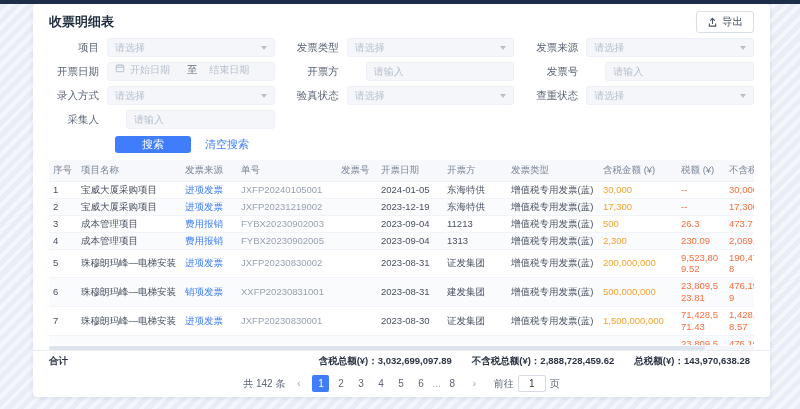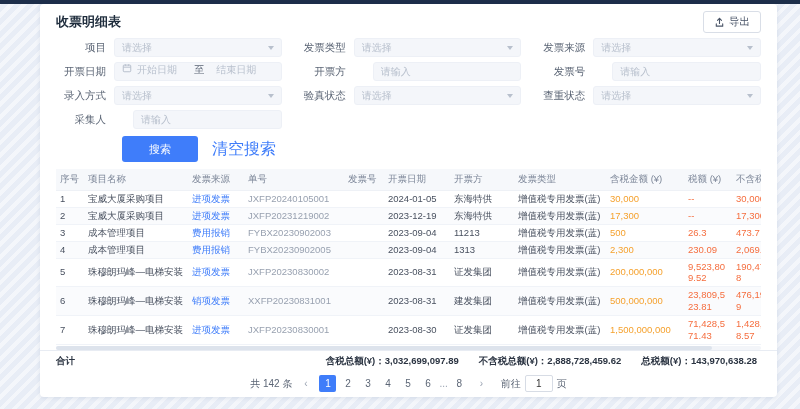--- a/index.html
+++ b/index.html
@@ -5,21 +5,21 @@
   * { box-sizing: border-box; }
   html,body { margin:0; padding:0; }
   body {
     width:800px; height:409px; overflow:hidden; position:relative;
     font-family:"Liberation Sans","DejaVu Sans",sans-serif;
     background-color:#e8edf6;
     background-image:repeating-linear-gradient(135deg, rgba(255,255,255,.5) 0 4px, rgba(0,0,0,0) 4px 9px);
   }
   .topbar { position:absolute; top:0; left:0; right:0; height:4px; background:#1d2e4a; }
   .app {
-    position:absolute; top:4px; left:40px; width:737px; bottom:12px;
+    position:absolute; top:4px; left:33px; width:737px; bottom:12px;
     background:#fff; border-radius:4px; box-shadow:0 1px 4px rgba(31,58,110,.10);
     display:flex; flex-direction:column; overflow:hidden;
   }
   .card-header { display:flex; align-items:center; justify-content:space-between; padding:7px 16px 3px; flex:none; }
   .page-title { font-size:13px; font-weight:bold; color:#1f2d3d; }
   .export-btn { display:inline-flex; align-items:center; gap:4px; background:#fff; border:1px solid #d9dee7;
     border-radius:3px; height:22px; padding:0 10px; font-size:10.5px; color:#4a5568; cursor:pointer; }
   .export-btn svg { display:block; }
 
   .filter-grid { display:grid; grid-template-columns:1fr 1fr 1fr; row-gap:5px; column-gap:14px; padding:2px 16px 0; flex:none; }
@@ -31,22 +31,22 @@
   .chev { width:0; height:0; border-left:3.5px solid transparent; border-right:3.5px solid transparent; border-top:4px solid #b8c0cd; flex:none; }
   input.inp { padding:0 7px; color:#333; outline:none;margin-left:19px; }
   input.inp::placeholder { color:#b8c0cd; }
   .daterange { display:flex; align-items:flex-start; padding:0 7px; cursor:pointer; }
   .daterange .cal { flex:none; display:flex; }
   .daterange .start { flex:1; margin-left:5px; }
   .daterange .sep { flex:none; color:#5c6676; font-size:10px; }
   .daterange .end { flex:1; text-align:left; padding-left:12px; }
 
   .btn-row { display:flex; align-items:center; gap:14px; padding:7px 16px 5px 82px; flex:none; }
-  .search-btn { width:76px; height:26px; background:#3f7dfa; color:#fff; border:none; border-radius:3px; font-size:11px; cursor:pointer; }
-  .clear-btn { background:none; border:none; color:#3f7dfa; font-size:16px; cursor:pointer; padding:0; }
+  .search-btn { width:76px; height:17px; background:#3f7dfa; color:#fff; border:none; border-radius:3px; font-size:11px; cursor:pointer; }
+  .clear-btn { background:none; border:none; color:#3f7dfa; font-size:11px; cursor:pointer; padding:0; }
 
   .table-clip { margin:2px 16px 0; overflow:hidden; flex:1; min-height:0; }
   table { border-collapse:collapse; table-layout:fixed; width:746px; font-size:9.5px; }
   th { background:#f6f8fb; color:#7c8698; font-weight:normal; text-align:left; padding:4px 4px; white-space:nowrap; overflow:hidden; border-bottom:1px solid #eef1f6; }
   td { padding:2px 4px; color:#48505f; border-bottom:1px solid #f0f3f8; vertical-align:middle; line-height:1.25; overflow:hidden; }
   tbody tr:nth-child(even) { background:#fafbfd; }
   .c-project, .c-order, .c-type, .c-date, .c-issuer { white-space:nowrap; }
   .c-source { color:#3f7dfa; cursor:pointer; }
   .c-order { color:#98a1b0; }
   .c-amount { color:#f5a12d; word-break:break-all; }

